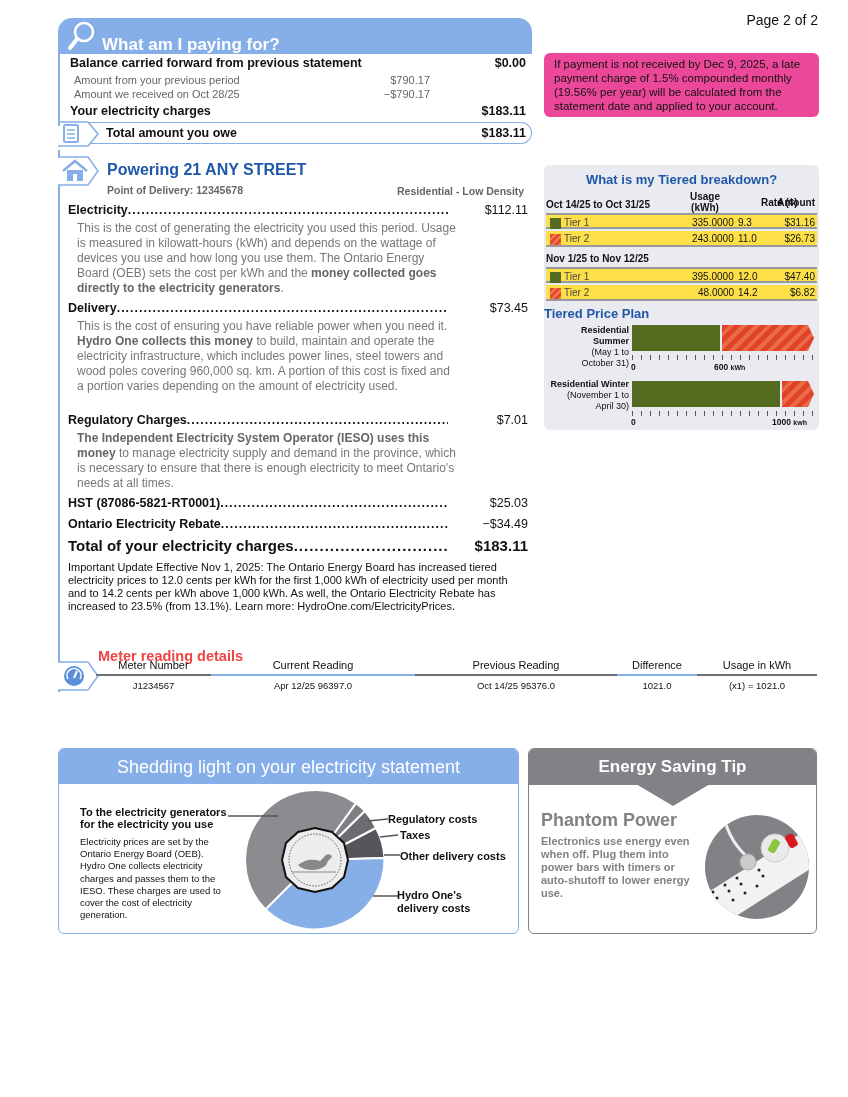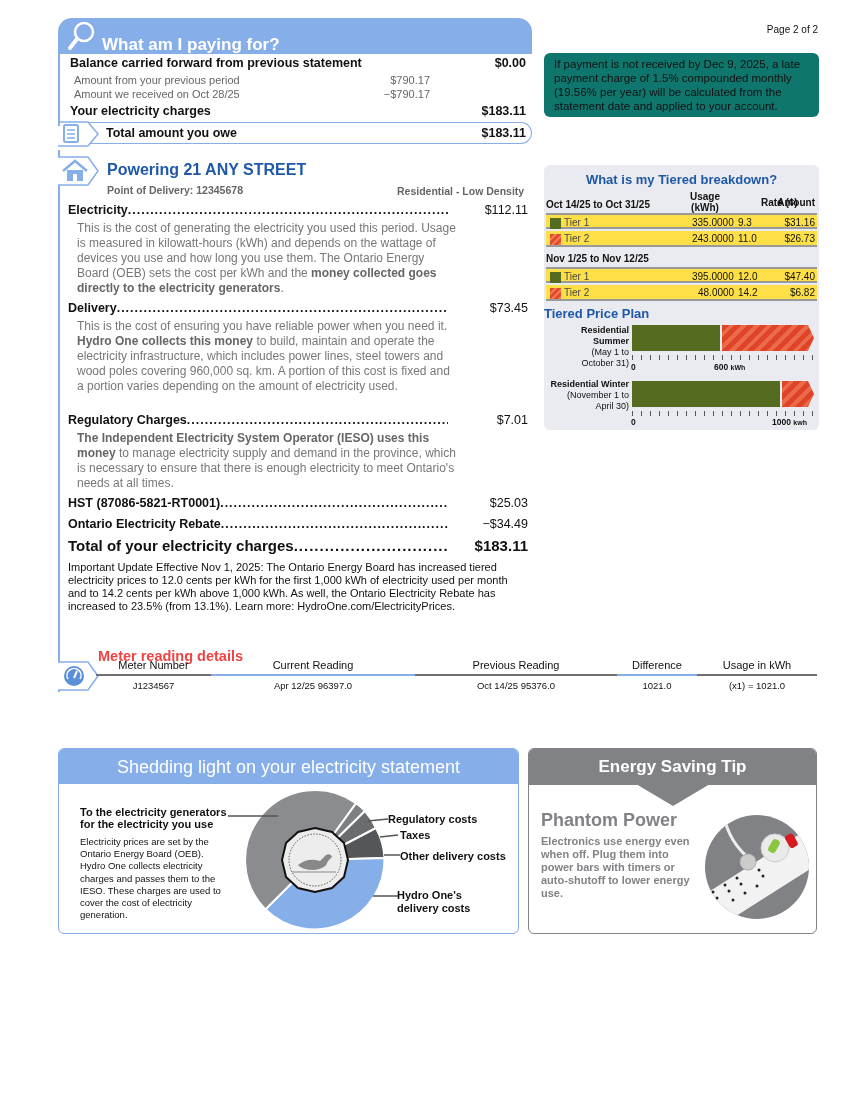--- a/index.html
+++ b/index.html
@@ -15,22 +15,22 @@
   .row { position: absolute; left: 10px; right: 6px; display: flex; justify-content: space-between; }
   .row.bold { font-weight: bold; font-size: 12.5px; }
   .sub { position: absolute; left: 14px; font-size: 11px; color: #666; }
   .subval { position: absolute; right: 102px; font-size: 11px; color: #666; text-align: right; }
   #total-owe { left: 0; top: 104px; width: 474px; height: 22px; border: 1.5px solid #86aee9; border-radius: 0 12px 12px 0; border-left: none; }
   #total-owe .lbl { position: absolute; left: 48px; top: 3px; font-weight: bold; font-size: 12.5px; }
   #total-owe .val { position: absolute; right: 5px; top: 3px; font-weight: bold; font-size: 12.5px; }
   .icon-tab { position: absolute; left: 0; top: -2px; }
 
   
-  #page-num { right: 30px; top: 24px; font-size: 10px; }
-  #late-notice { left: 544px; top: 53px; width: 275px; height: 64px; background: #0f766e; border-radius: 6px; padding: 4px 10px; font-size: 11.5px; line-height: 14px; color: #111; }
+  #page-num { right: 30px; top: 12px; font-size: 14px; }
+  #late-notice { left: 544px; top: 53px; width: 275px; height: 64px; background: #ec4899; border-radius: 6px; padding: 4px 10px; font-size: 11.5px; line-height: 14px; color: #111; }
   .vline { position: absolute; left: 58px; width: 2px; background: #86aee9; }
   #power-title { left: 107px; top: 161px; font-size: 16px; font-weight: bold; color: #1f58a8; }
   #pod { left: 107px; top: 184px; font-size: 10.5px; font-weight: bold; color: #666; }
   #rate-class { left: 397px; top: 185px; font-size: 10.5px; font-weight: bold; color: #666; }
   .charge-line { position: absolute; left: 68px; width: 460px; font-size: 12.5px; font-weight: bold; display: flex; }
   .charge-line .name { white-space: nowrap; }
   .charge-line .dots { flex: 0 1 auto; overflow: hidden; white-space: nowrap; width: 100%; letter-spacing: 1px; }
   .charge-line .amt { font-weight: normal; min-width: 80px; text-align: right; }
   .desc { position: absolute; left: 77px; width: 380px; font-size: 12px; line-height: 15px; color: #777; }
   .desc b { color: #666; }

